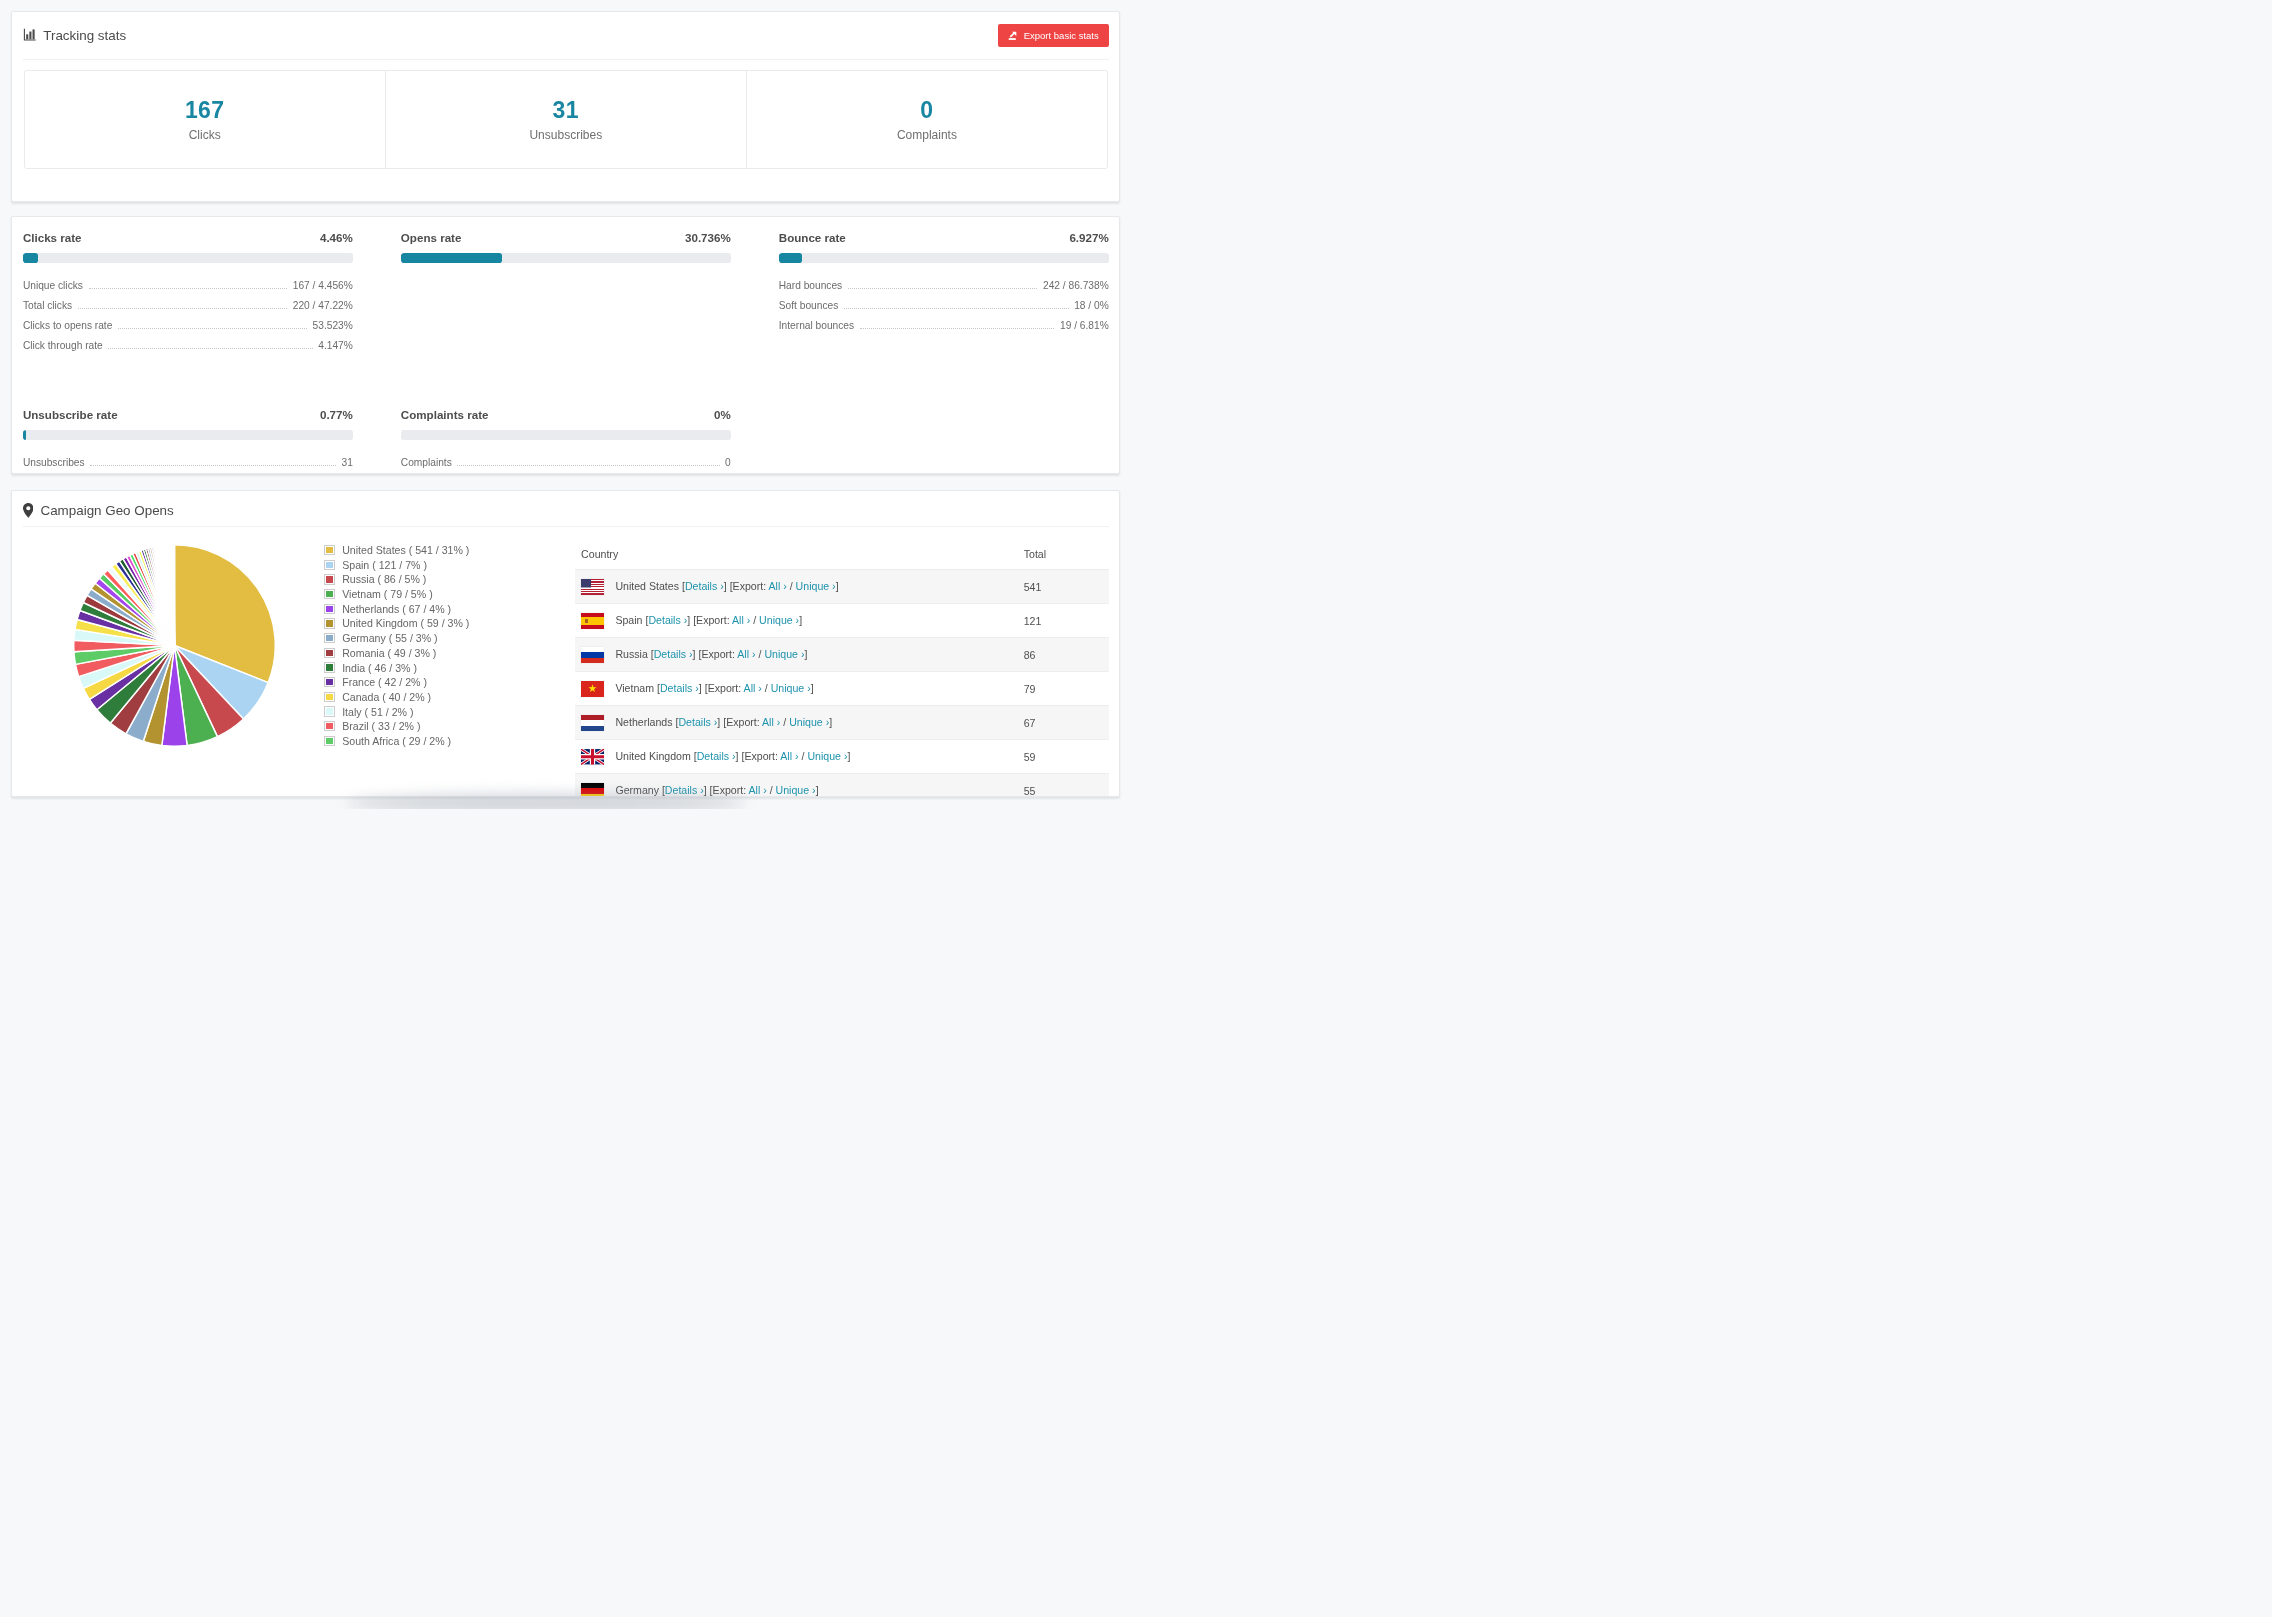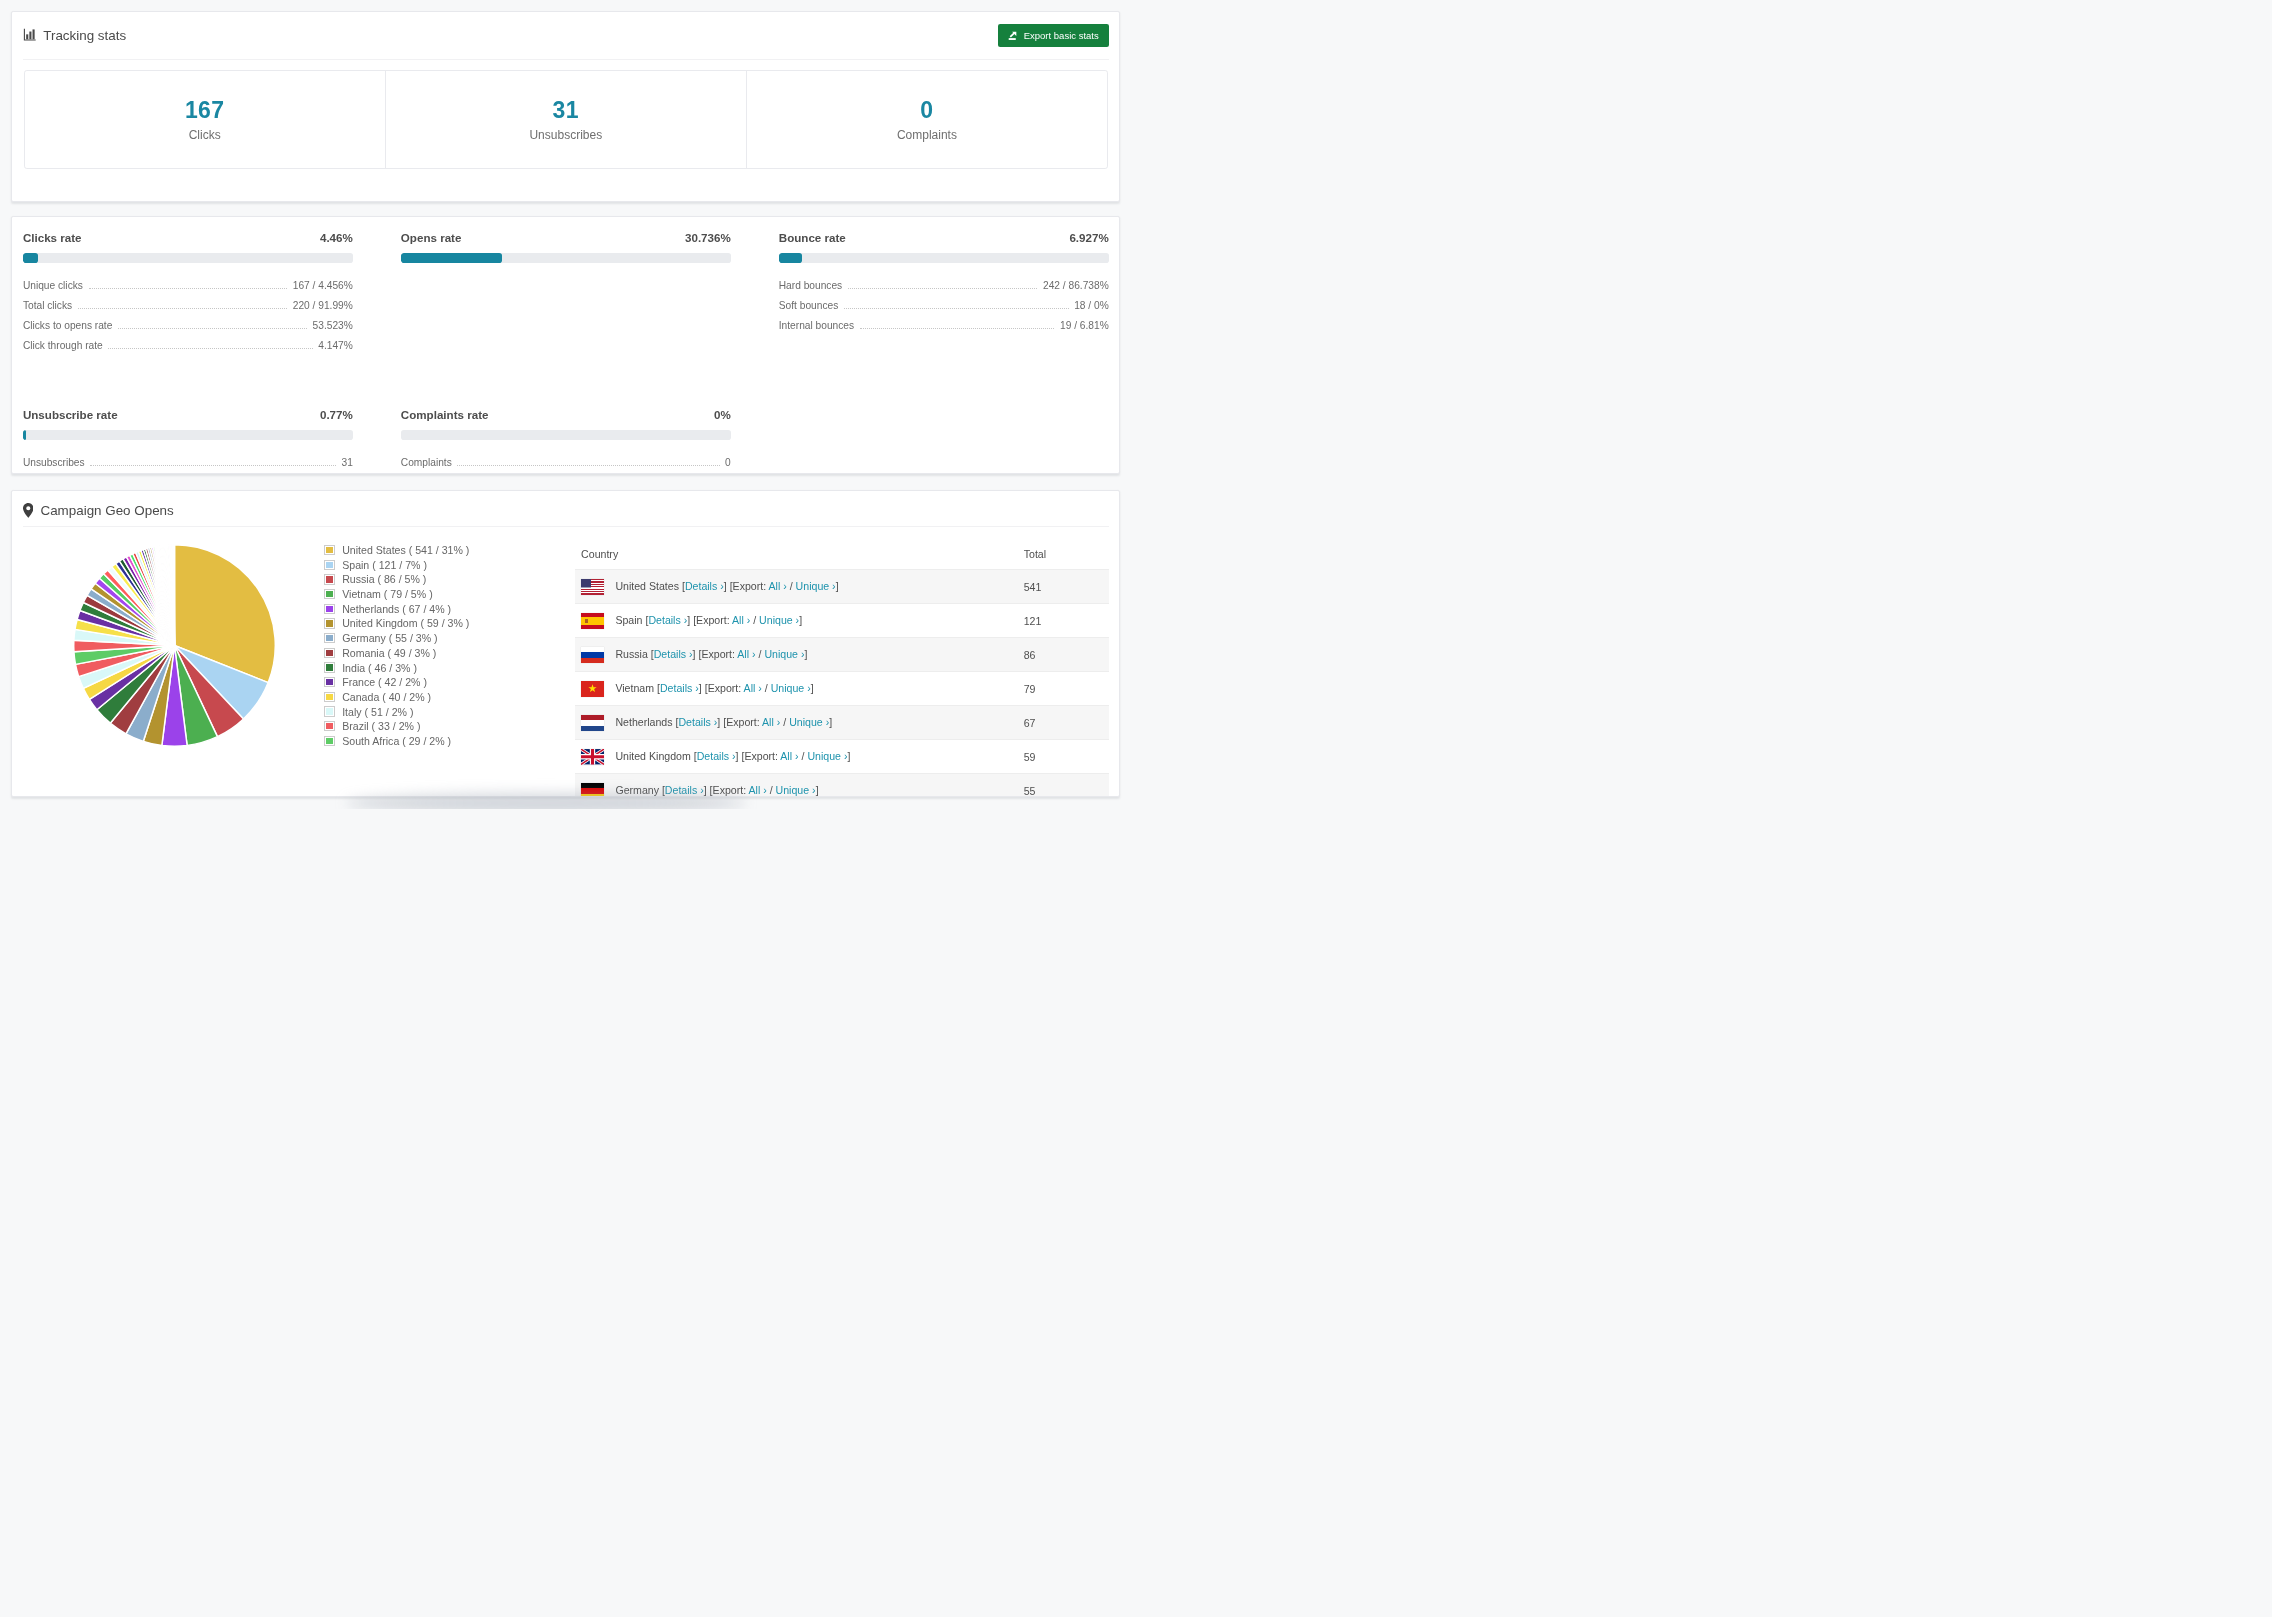--- a/index.html
+++ b/index.html
@@ -9,21 +9,21 @@
         border-radius:2.1px;box-shadow:0 1.4px 2.1px rgba(40,50,60,.10);box-sizing:border-box;}
   .card1{top:10.6px;height:191px;}
   .card2{top:216px;height:258px;}
   .card3{top:490px;height:307px;overflow:hidden;}
 
   
   .card-head{display:flex;align-items:center;height:47px;padding:0 10.6px;}
   .card-title{font-size:13.4px;color:#4a4a4a;margin-left:7px;}
   .head-icon{display:flex;align-items:center;}
   .spacer{flex:1;}
-  .export-btn{display:flex;align-items:center;gap:5.6px;background:#15803d;color:#fff;border:none;
+  .export-btn{display:flex;align-items:center;gap:5.6px;background:#ef4444;color:#fff;border:none;
               border-radius:2.1px;height:23px;padding:0 10px;font-size:9.5px;cursor:pointer;
               font-family:"Liberation Sans",sans-serif;}
   .divider{border-bottom:1.4px solid #f1f1f3;margin:0 10.6px;}
   .stats-row{display:flex;margin:10px 11.3px 0;border:0.7px solid #e9eaee;border-radius:2.8px;height:97px;}
   .stat{flex:1;border-left:0.7px solid #e9eaee;display:flex;flex-direction:column;justify-content:center;
         align-items:center;}
   .stat:first-child{border-left:none;}
   .stat-value{font-size:23px;font-weight:bold;color:#1a87a2;letter-spacing:0.4px;}
   .stat-label{font-size:12px;color:#6f6f6f;margin-top:4.2px;}
 
@@ -126,21 +126,21 @@
           </div>
           <div class="rate-rows">
             <div class="rate-row">
               <span class="r-label">Unique clicks</span>
               <span class="leader"></span>
               <span class="r-value">167 / 4.456%</span>
             </div>
             <div class="rate-row">
               <span class="r-label">Total clicks</span>
               <span class="leader"></span>
-              <span class="r-value">220 / 91.99%</span>
+              <span class="r-value">220 / 47.22%</span>
             </div>
             <div class="rate-row">
               <span class="r-label">Clicks to opens rate</span>
               <span class="leader"></span>
               <span class="r-value">53.523%</span>
             </div>
             <div class="rate-row">
               <span class="r-label">Click through rate</span>
               <span class="leader"></span>
               <span class="r-value">4.147%</span>

